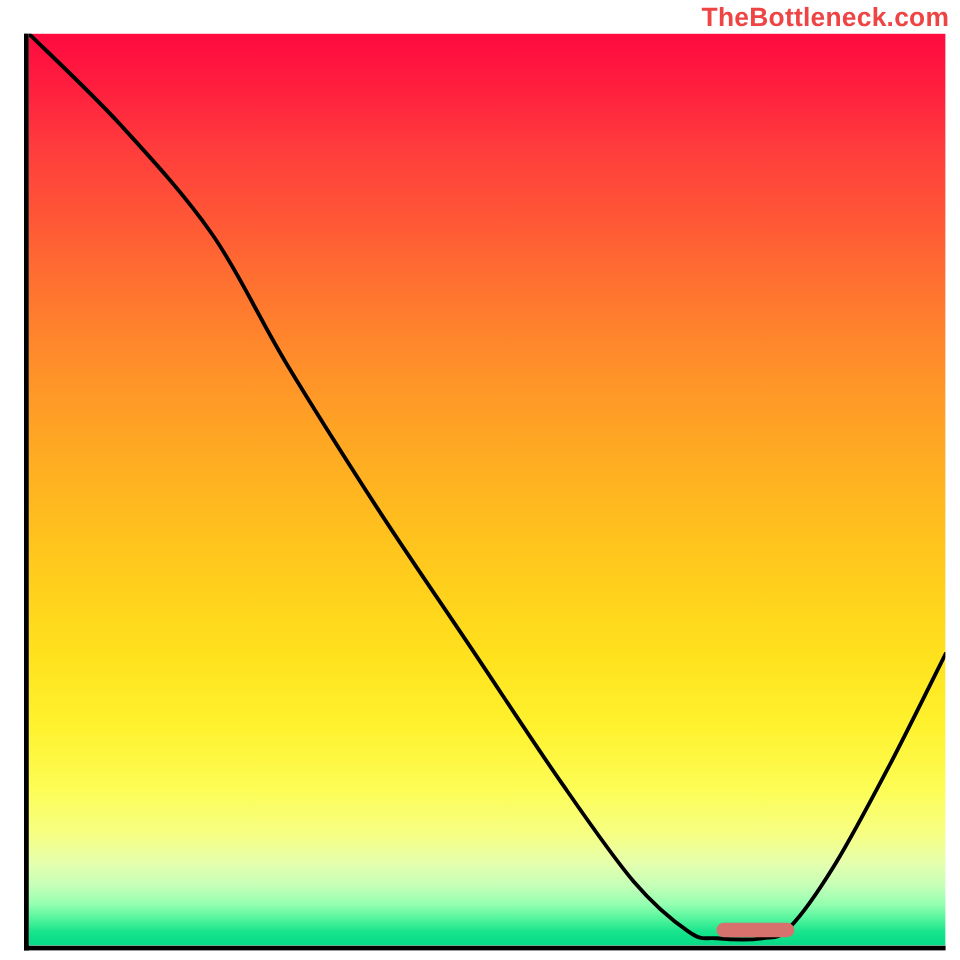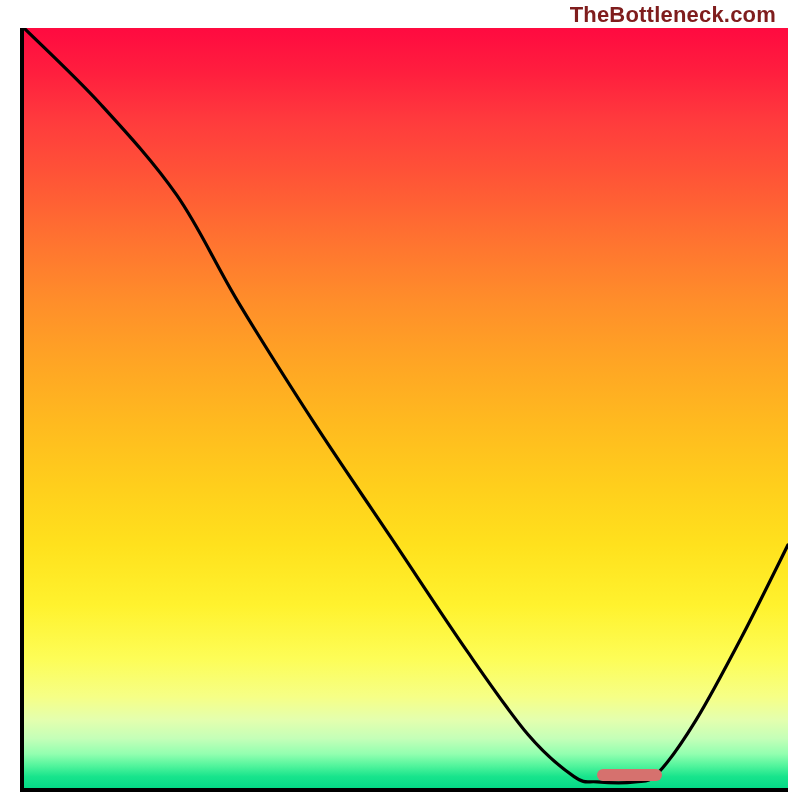--- a/index.html
+++ b/index.html
@@ -11,24 +11,24 @@
     font-family: Arial, Helvetica, sans-serif;
   }
   .container {
     position: relative;
     width: 800px;
     height: 800px;
   }
   .watermark {
     position: absolute;
     top: 2px;
-    right: 24px;
+    right: 9px;
     font-size: 22px;
     font-weight: 600;
-    color: #7f1d1d;
+    color: #ef4444;
     letter-spacing: 0.2px;
   }
   .plot-area {
     position: absolute;
     left: 20px;
     top: 28px;
     width: 764px;
     height: 760px;
     border-left: 4px solid #000;
     border-bottom: 4px solid #000;

